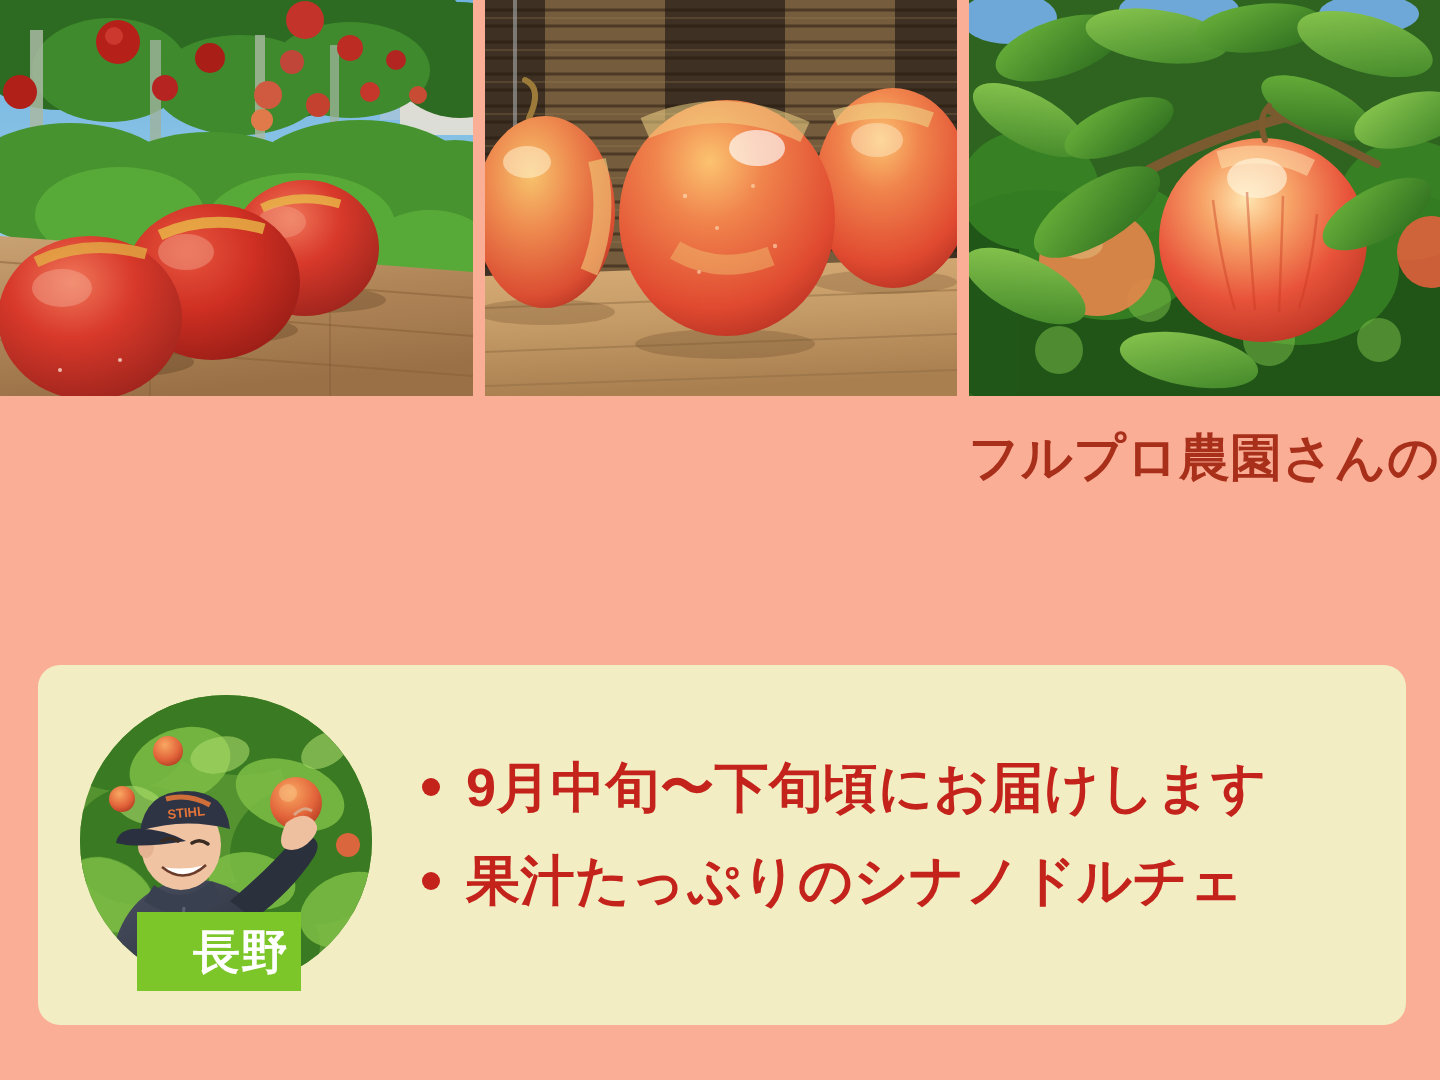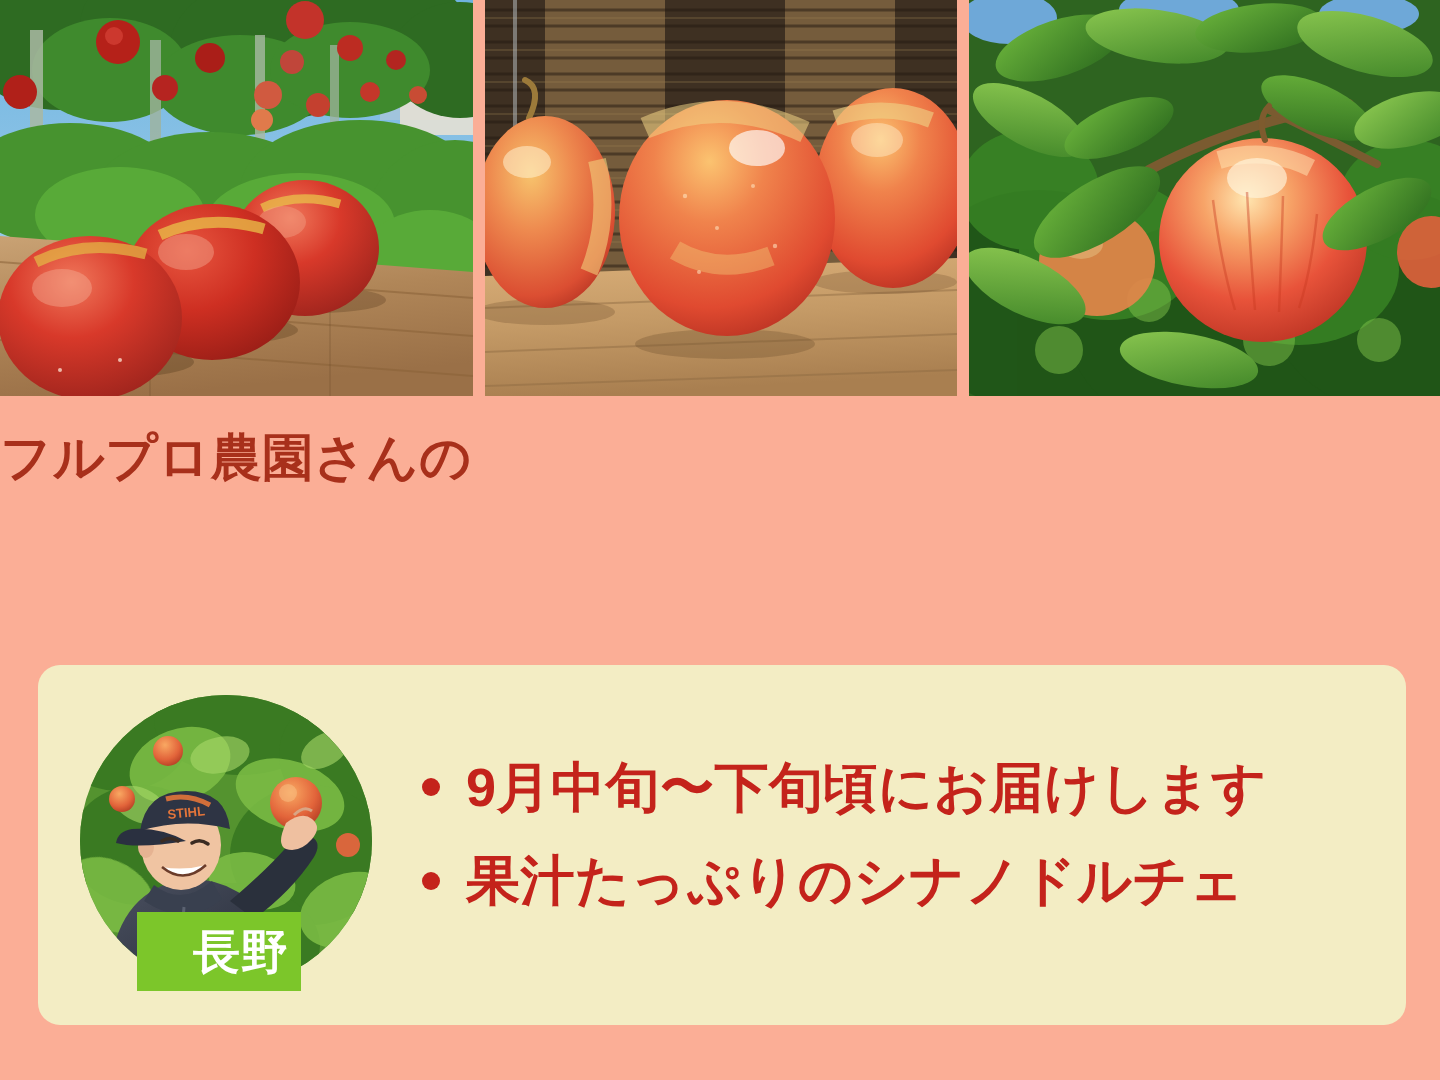--- a/index.html
+++ b/index.html
@@ -42,21 +42,21 @@
   .photo-3 { left: 969px; width: 471px; }
 
   .photo svg { display: block; width: 100%; height: 100%; }
 
   
   .headline-block {
     position: absolute;
     top: 396px; left: 0;
     width: 1440px;
     height: 268px;
-    text-align: left;
+    text-align: right;
   }
   .subtitle {
     position: absolute;
     top: 36px; left: 0; width: 1440px;
     font-size: 51px;
     line-height: 1.0;
     font-weight: 700;
     letter-spacing: 0.5px;
     color: #A8301B;
     font-family: "Liberation Sans", "DejaVu Sans", sans-serif;

